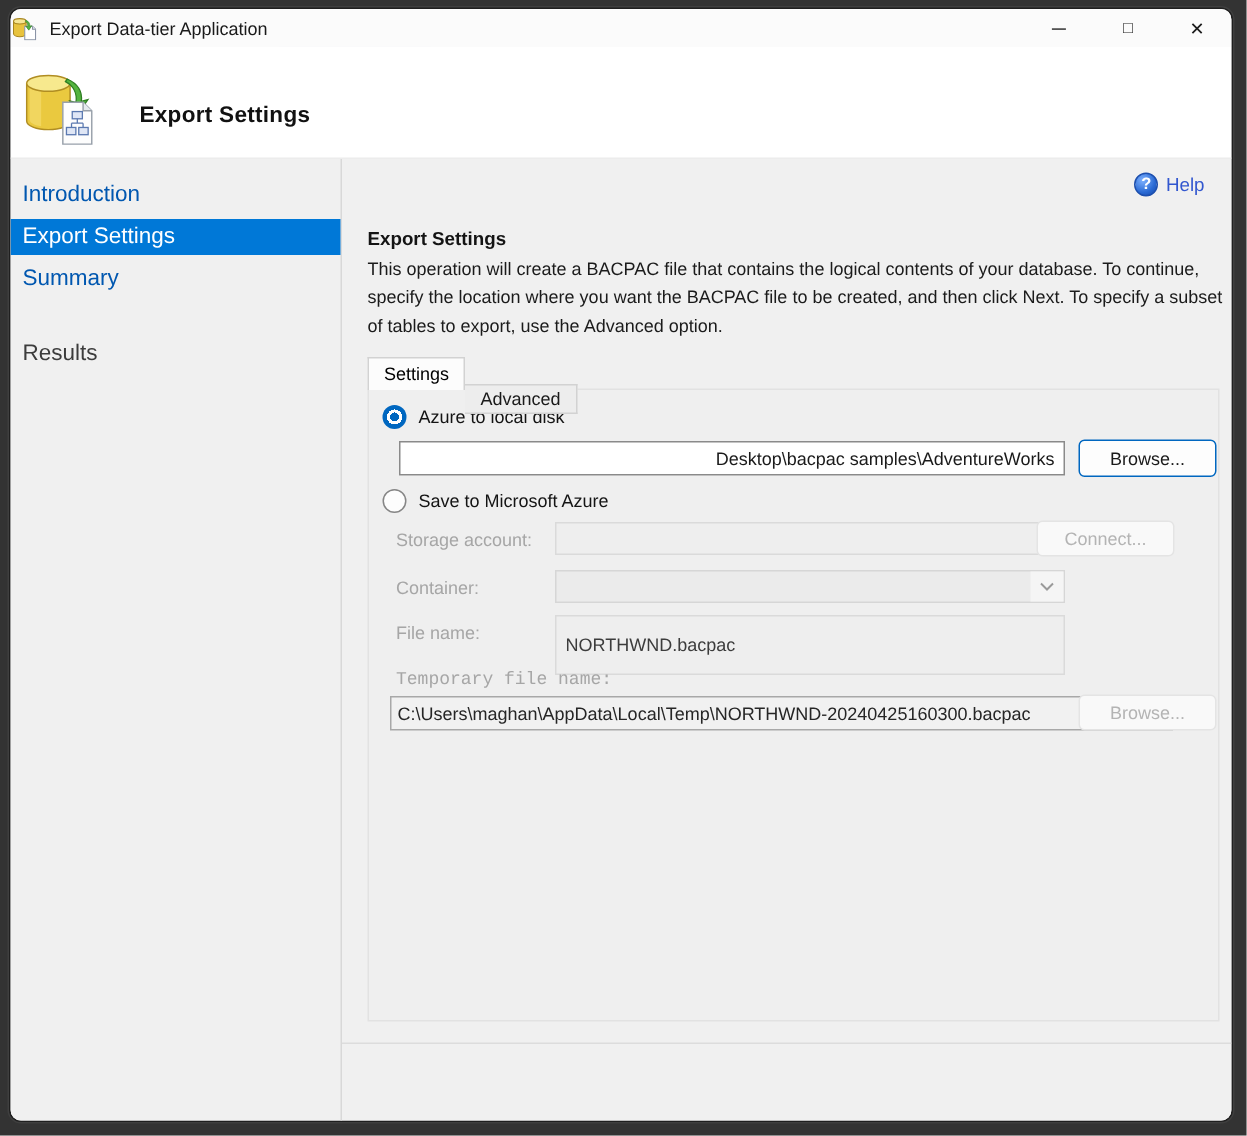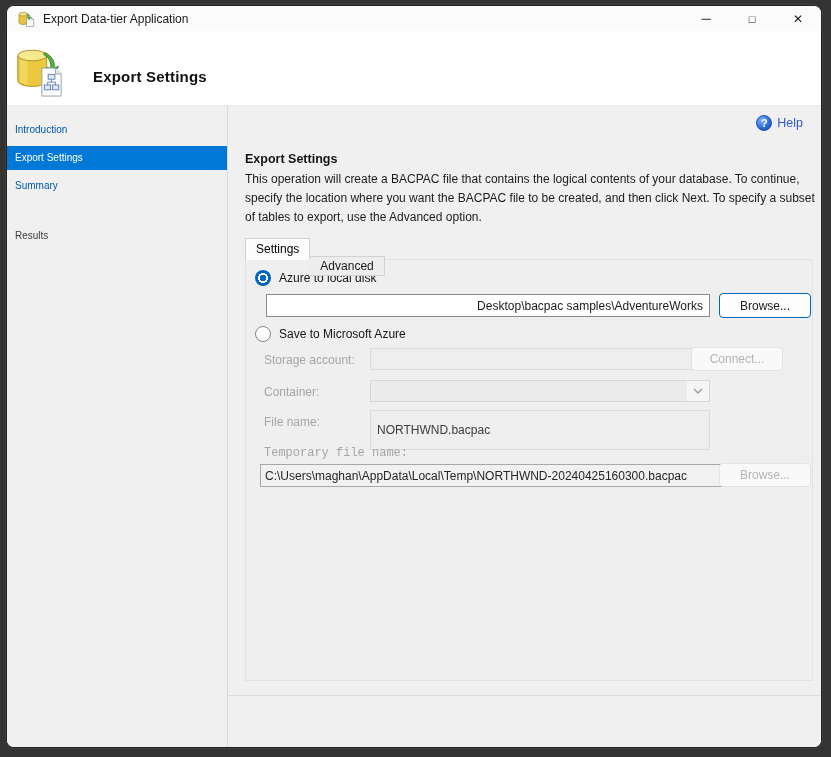--- a/index.html
+++ b/index.html
@@ -12,41 +12,41 @@
   }
   .window {
     position: absolute; left: 6px; top: 5px; width: 816px; height: 743px;
     background: #f0f0f0; border-radius: 8px; overflow: hidden;
     border: 1px solid #1f1f1f;
     box-shadow: 0 0 0 1px rgba(255,255,255,0.06);
   }
   
   .titlebar {
     height: 25px; background: #fbfbfb; display: flex; align-items: center;
-    padding-left: 10px; position: relative;
+    position: relative;
   }
   .titlebar .app-icon { width: 18px; height: 16px; display: inline-flex; }
   .titlebar .wtitle { margin-left: 8px; font-size: 12px; color: #1a1a1a; }
   .win-controls { margin-left: auto; display: flex; height: 100%; }
   .win-ctrl {
     width: 46px; height: 100%; display: flex; align-items: center; justify-content: center;
     font-size: 12px; color: #1a1a1a; cursor: default;
   }
   .win-ctrl.minimize { font-size: 13px; }
   .win-ctrl.maximize { font-size: 11px; }
   .win-ctrl.close { font-size: 12px; }
   .notch { position: absolute; left: 179px; top: 25px; width: 101px; height: 10px; background: #f3f3f6; }
   
   .header { height: 75px; background: #ffffff; position: relative; border-bottom: 1px solid #ececec; }
   .header .big-icon { position: absolute; left: 5px; top: 13px; }
   .header .header-title { position: absolute; left: 86px; top: 37px; font-size: 15px; font-weight: 700; color: #111; letter-spacing: 0.2px; }
   
   .bodyrow { display: flex; height: 642px; }
   .sidebar { width: 221px; background: #f0f0f0; border-right: 1px solid #d8d8d8; padding-top: 12px; flex: none; }
-  .side-item { height: 24px; line-height: 24px; padding-left: 8px; font-size: 10px; margin-bottom: 4px; cursor: default; }
+  .side-item { height: 24px; line-height: 24px; padding-left: 8px; font-size: 15px; margin-bottom: 4px; cursor: default; }
   .side-item.link { color: #0057b0; cursor: pointer; }
   .side-item.selected { background: #0078d7; color: #ffffff; }
   .side-item.disabled { color: #3c3c3c; margin-top: 26px; }
   .main { flex: 1; position: relative; background: #f0f0f0; }
   
   .help { position: absolute; top: 9px; right: 18px; display: flex; align-items: center; gap: 5px; cursor: pointer; }
   .help-badge {
     width: 16px; height: 16px; border-radius: 50%; color: #fff; font-size: 11px; font-weight: 700;
     display: flex; align-items: center; justify-content: center;
     background: radial-gradient(circle at 35% 30%, #7fb2ff, #2a6ad4 60%, #1547a8);

